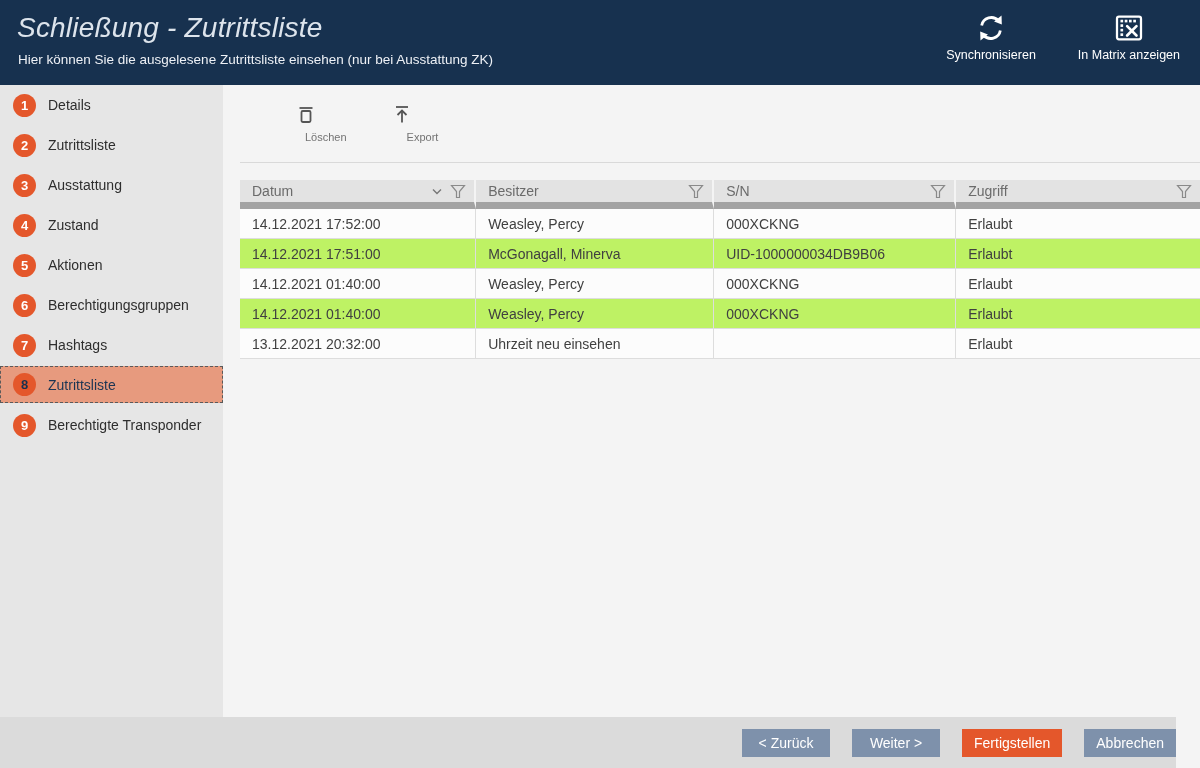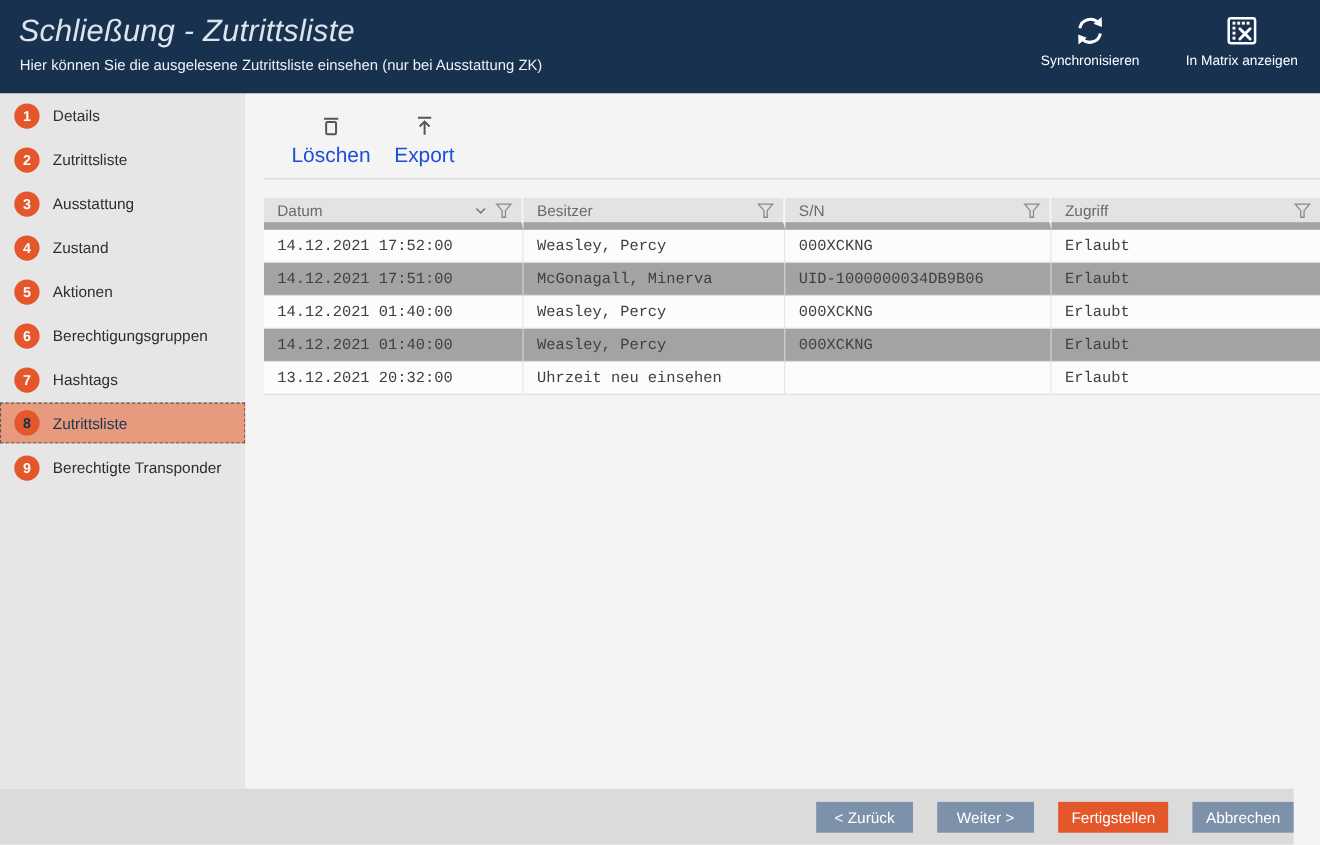--- a/index.html
+++ b/index.html
@@ -22,35 +22,35 @@
   .nav-item.selected { background:#e79a7e; height:37px; margin:1px 0 2px 0; outline:1px dashed #5a5a5a; outline-offset:-1px; }
   .nav-item.selected .nav-label { color:#1c3553; }
   .nav-item.selected .badge { color:#17314f; }
   .nav-item.selected::after { content:""; position:absolute; right:-14px; top:50%; transform:translateY(-50%);
       border-top:18px solid transparent; border-bottom:18px solid transparent; border-left:14px solid #e79a7e; }
 
   
   .main { position:absolute; left:223px; top:85px; width:977px; height:632px; background:#f4f4f4; }
   .toolbar { position:absolute; left:40px; top:13px; display:flex; gap:16px; }
   .tool-btn { display:flex; flex-direction:column; align-items:center; gap:5px; min-width:62px; padding:4px 2px; cursor:pointer; }
-  .tool-btn .lbl { font-size:19px; color:#1d4ed8; }
+  .tool-btn .lbl { font-size:11px; color:#737373;margin-left:40px; }
   .toolbar-divider { position:absolute; left:17px; right:0; top:77px; height:1px; background:#d9d9d9; }
 
   
   .grid-wrap { position:absolute; left:17px; right:0; top:95px; }
   table { width:100%; border-collapse:separate; border-spacing:0; table-layout:fixed; }
   th { background:#e3e3e3; height:29px; font-weight:normal; border-right:2px solid #f4f4f4; border-bottom:7px solid #a3a3a3; }
   th:last-child { border-right:none;margin-top:42px; }
   .hcell { display:flex; align-items:center; justify-content:space-between; padding:0 8px 0 12px; }
   .hcell .hlabel { font-size:14px; color:#6b6b6b; }
   .hicons { display:flex; align-items:center; gap:7px; }
   td { height:30px; font-size:14px; color:#404040; padding:0 8px 0 12px; background:#fcfcfc;
-       border-right:1px solid #ddd; border-bottom:1px solid #ddd; overflow:hidden; white-space:nowrap;font-family:Liberation Mono, monospace; }
+       border-right:1px solid #ddd; border-bottom:1px solid #ddd; overflow:hidden; white-space:nowrap; }
   td:last-child { border-right:none; }
-  tr.alt td { background:#a3a3a3; }
+  tr.alt td { background:#bef264; }
 
   
   .footer { position:absolute; left:0; bottom:0; width:1176px; height:51px; background:#dbdbdb;
             display:flex; align-items:center; justify-content:flex-end; gap:22px; }
   .wiz-btn { min-width:88px; height:28px; border:none; color:#fff; font-size:14px; font-family:inherit;
              display:flex; align-items:center; justify-content:center; padding:0 12px; cursor:pointer; }
   .wiz-btn.blue { background:#7e91ab; }
   .wiz-btn.orange { background:#e4572b; }
 
   svg { display:block; }

